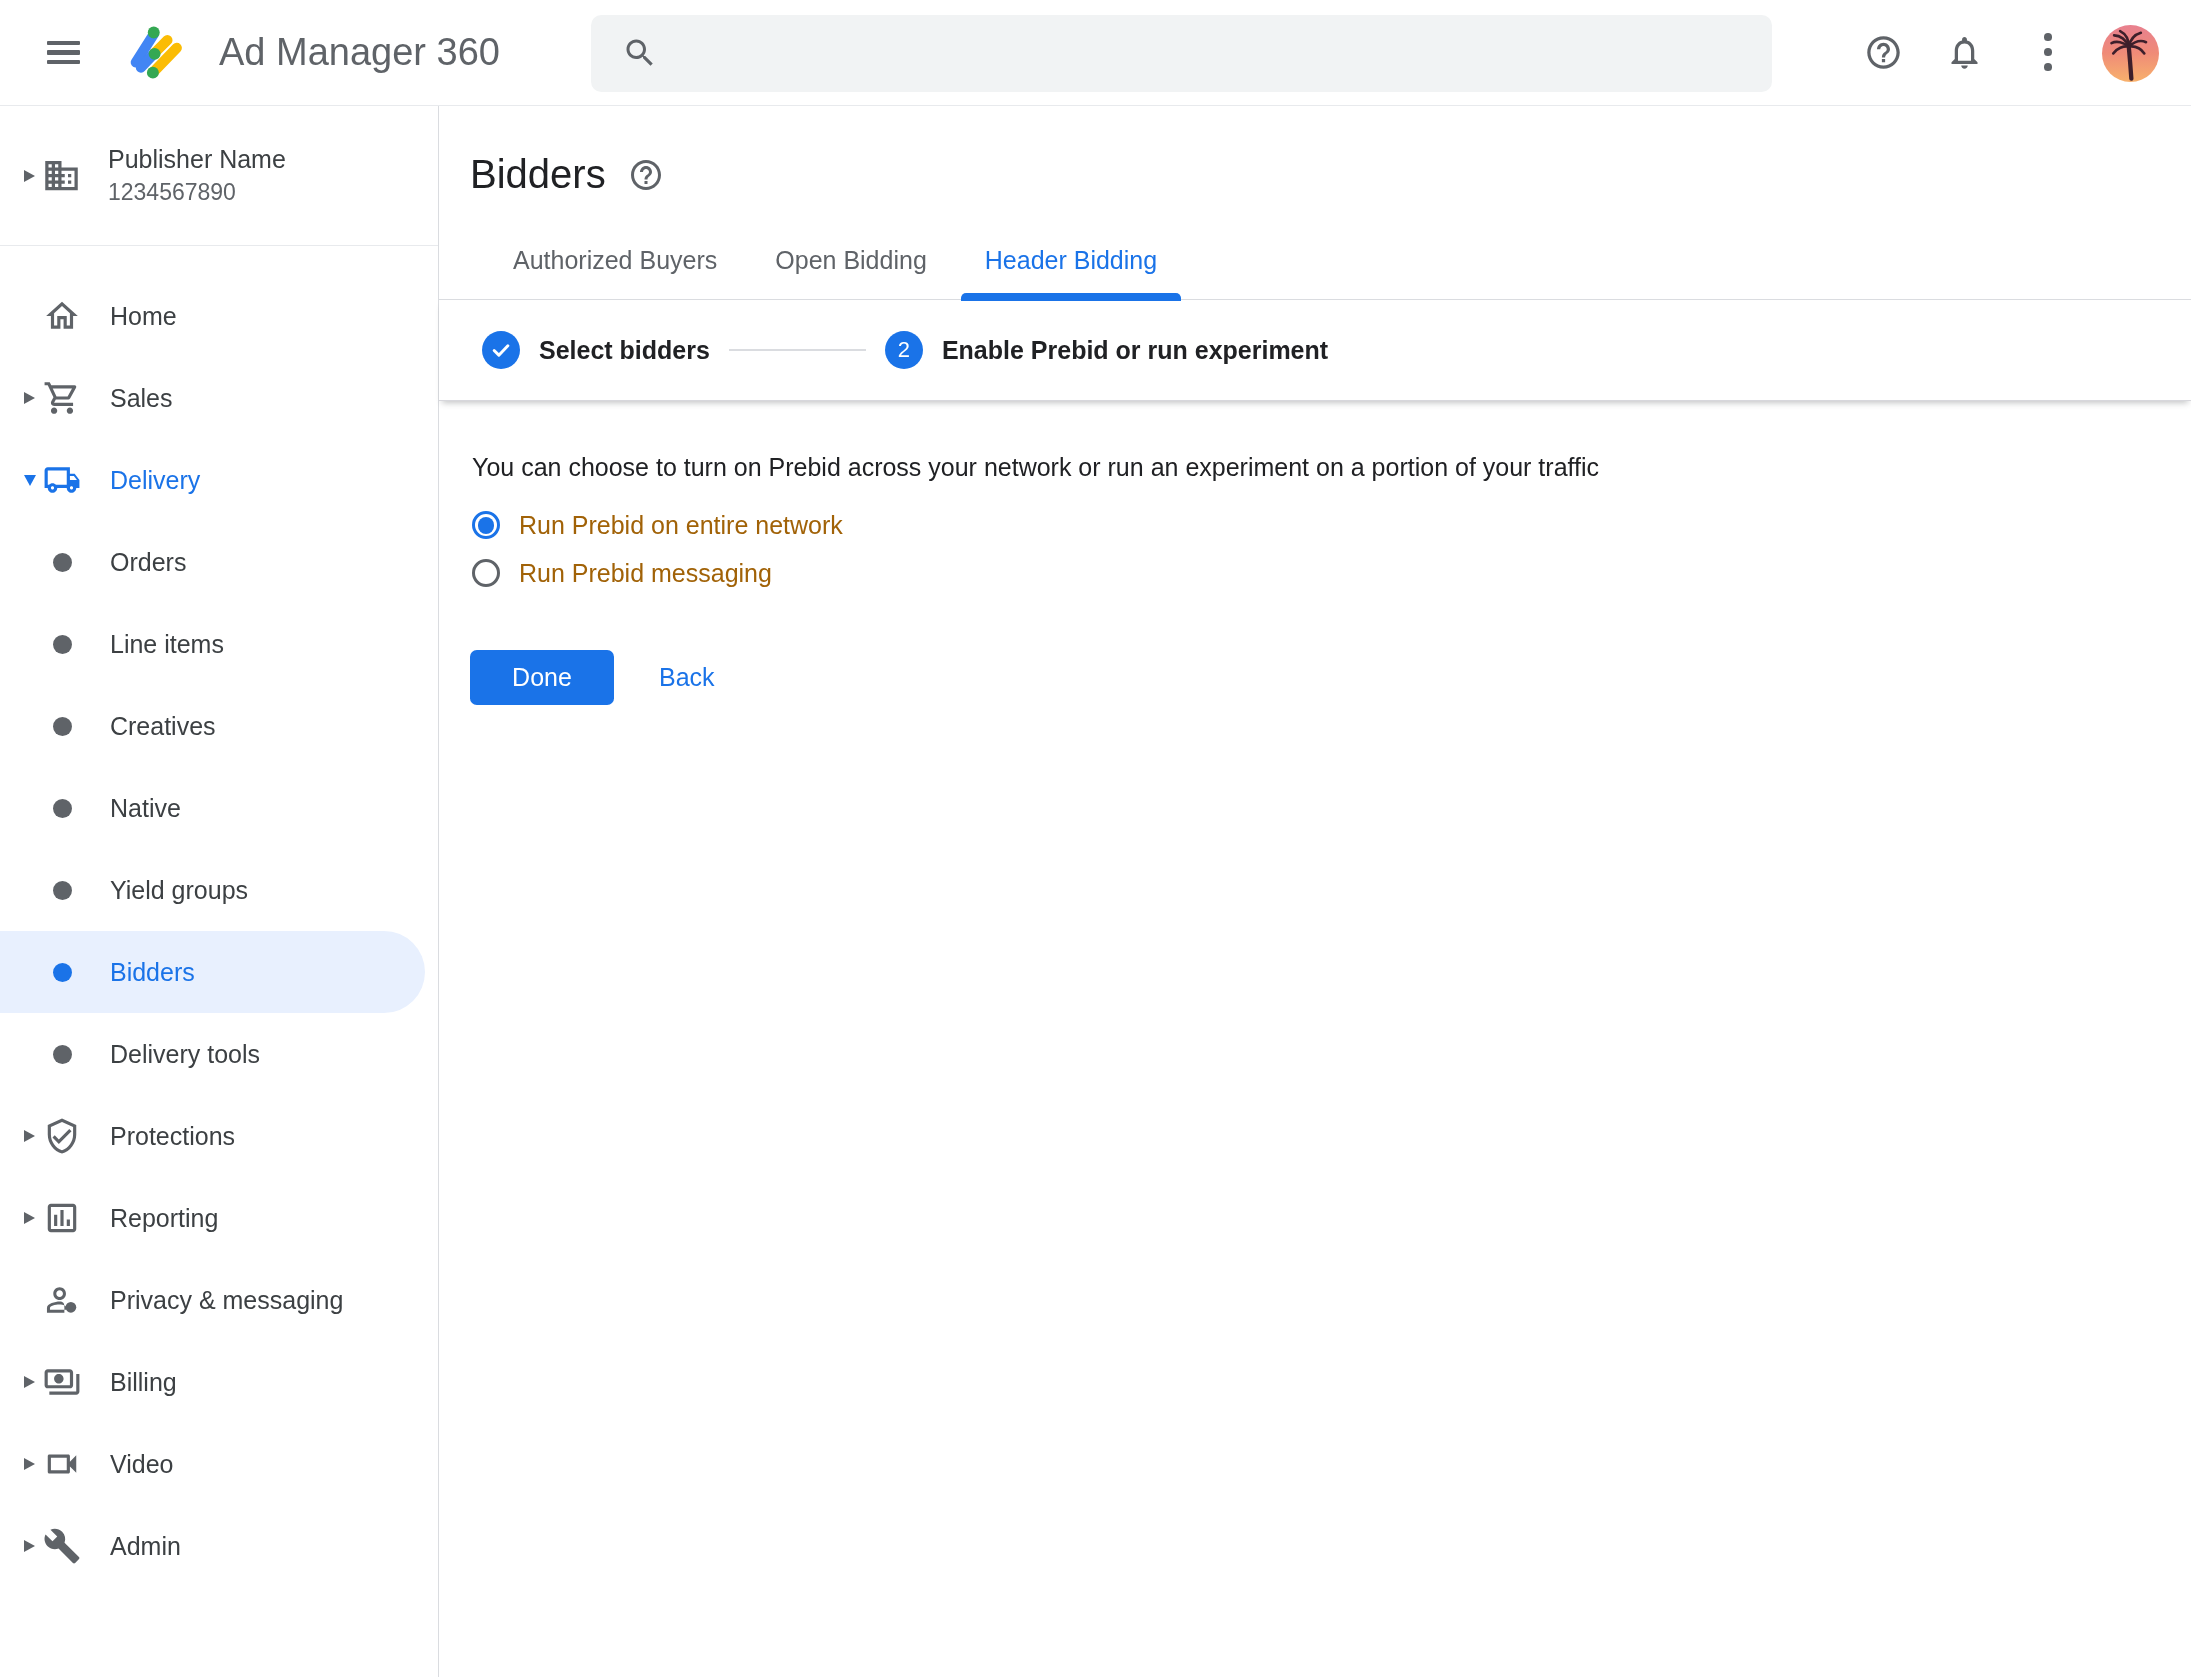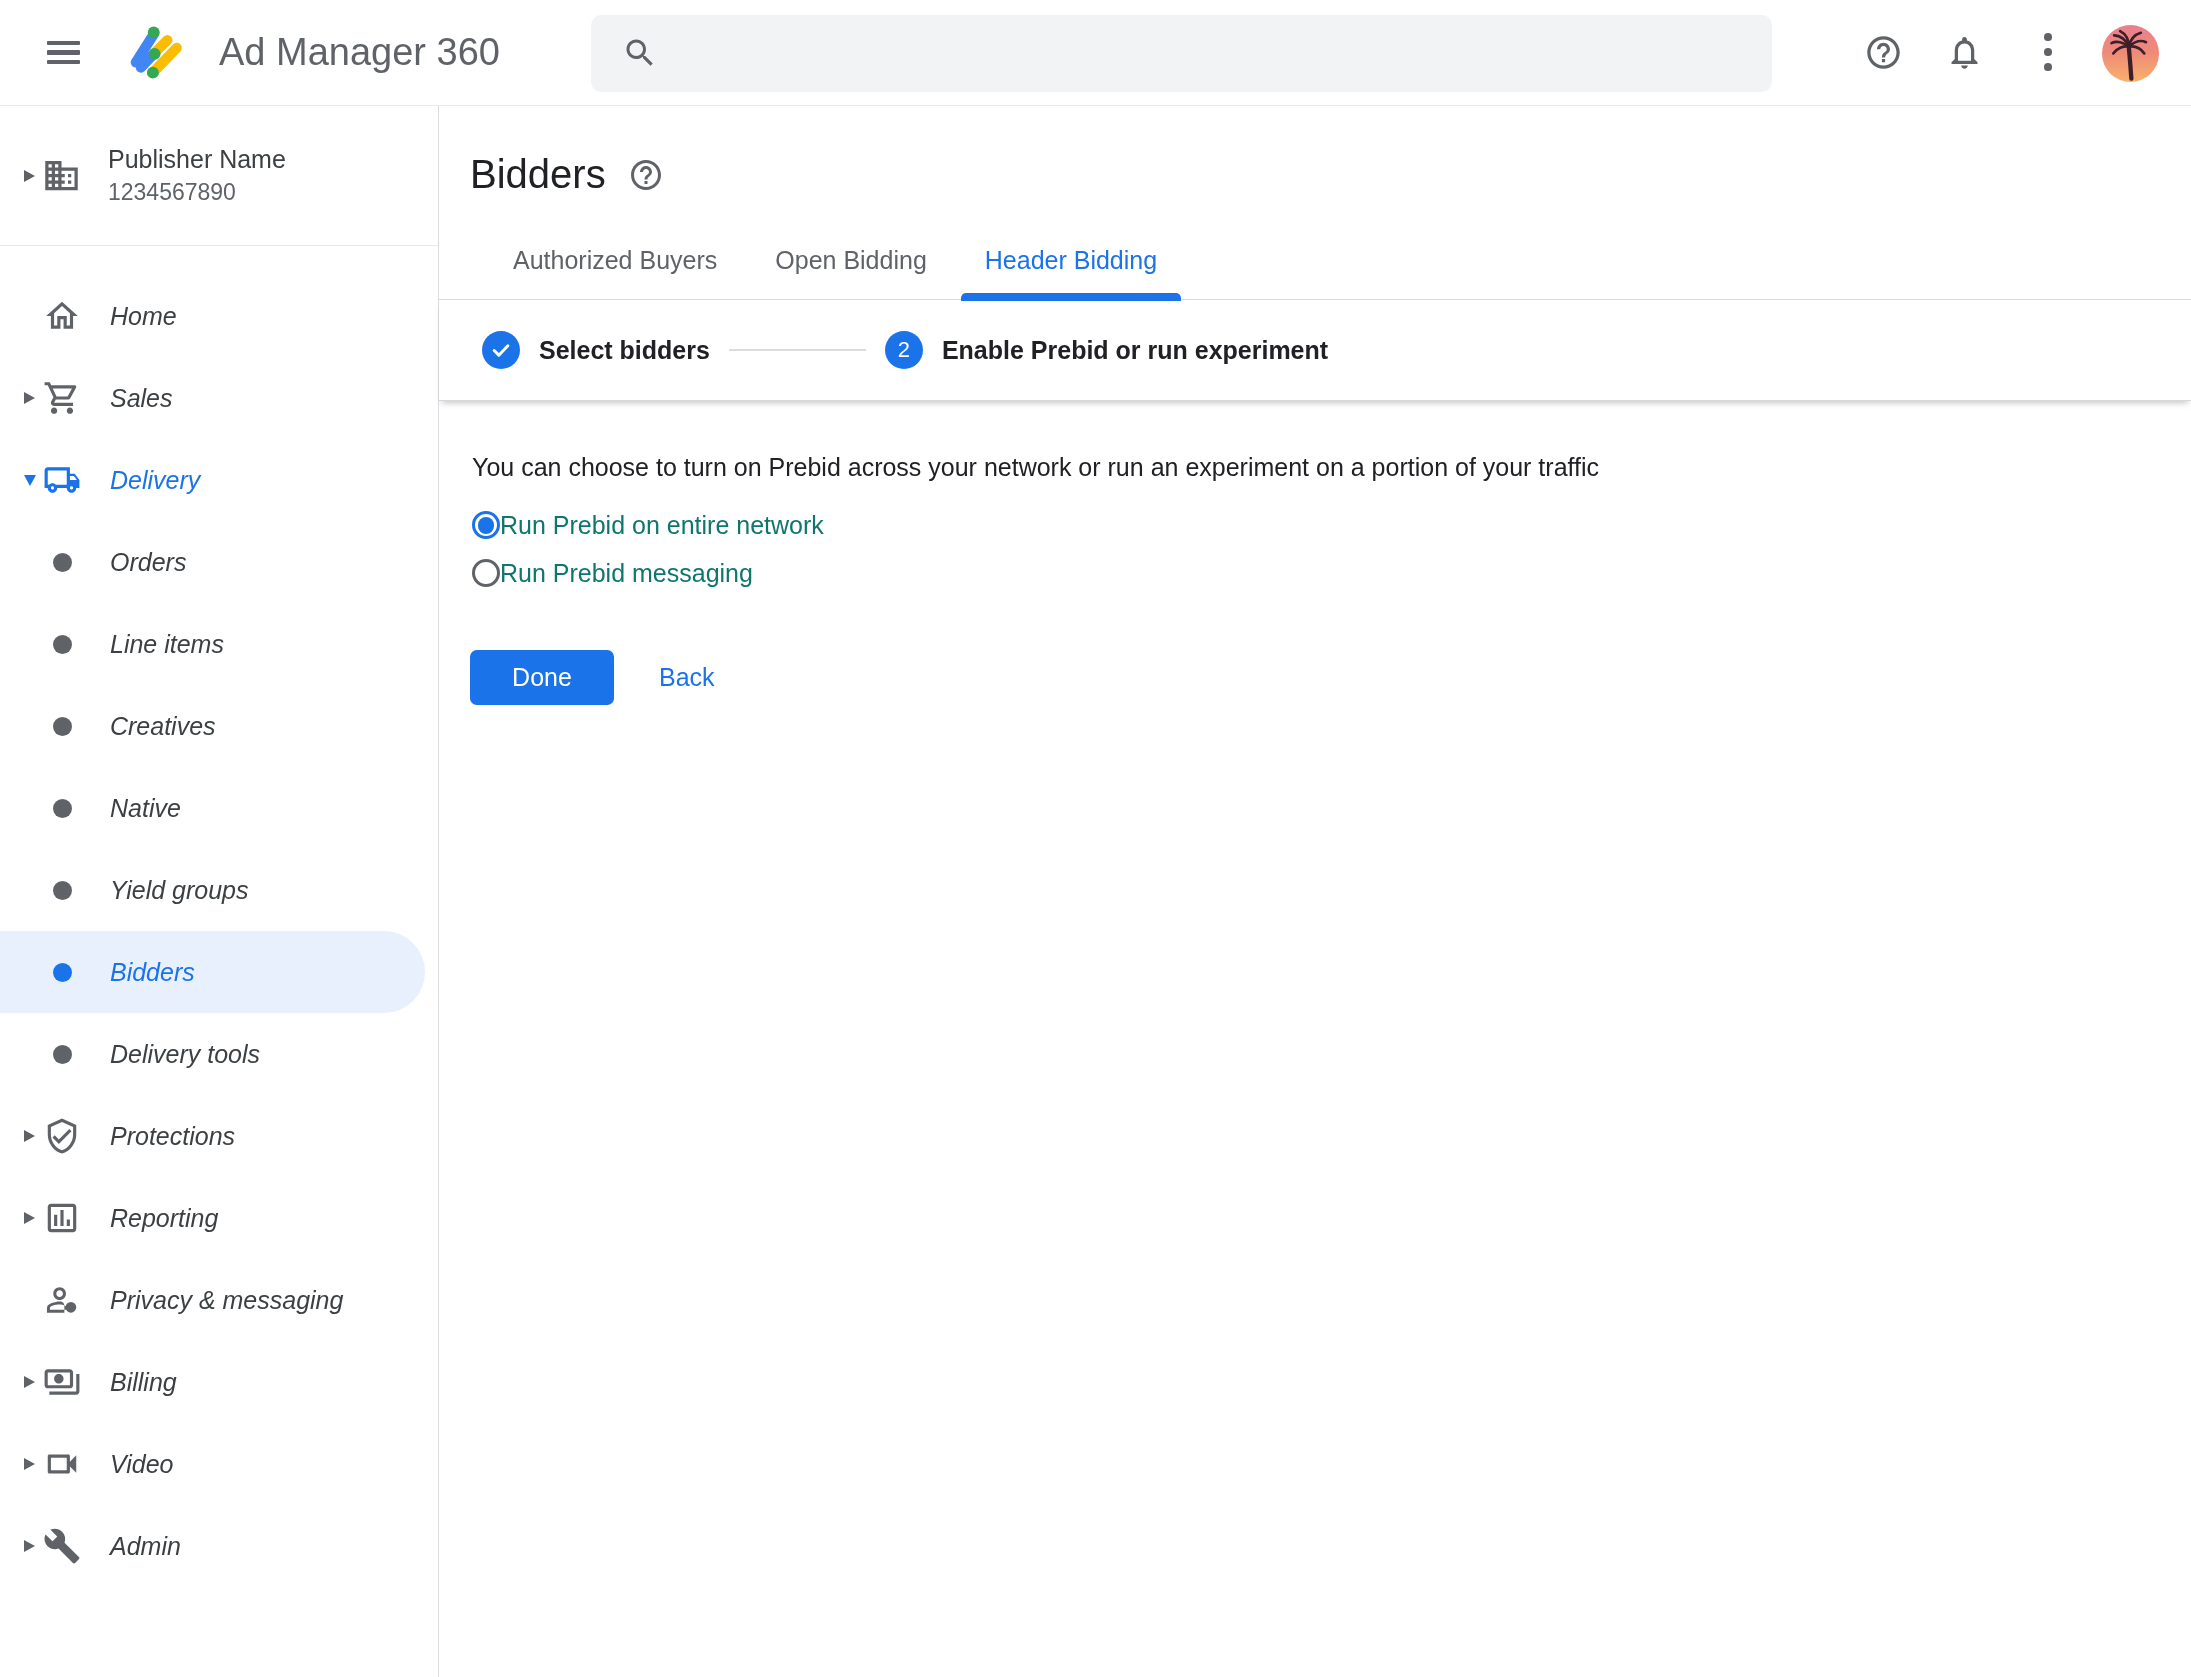--- a/index.html
+++ b/index.html
@@ -47,21 +47,21 @@
   .pub-id { font-size:23px; color:#5f6368; margin-top:4.3px; }
   .nav { padding-top:29px; }
   .nav-item { height:82px; display:flex; align-items:center; cursor:pointer; }
   .nav-item.active { background:#e8f0fe; width:425px; border-radius:0 41px 41px 0; }
   .nav-icon { width:41px; height:41px; margin-left:4.3px; flex:none; display:flex;
     align-items:center; justify-content:center; }
   .nav-icon svg { width:38px; height:38px; fill:#5f6368; }
   .nav-icon.blue svg { fill:#1a73e8; }
   .bullet { width:19px; height:19px; border-radius:50%; background:#5f6368; }
   .active .bullet { background:#1a73e8; }
-  .nav-label { margin-left:27px; font-size:25px; color:#3c4043; white-space:nowrap;font-style:italic; }
+  .nav-label { margin-left:27px; font-size:25px; color:#3c4043; white-space:nowrap; }
   .nav-label.blue { color:#1a73e8; font-weight:500; }
 
   
   .main { position:absolute; left:439px; top:106px; right:0; bottom:0; background:#fff; }
   .page-head { padding:46px 0 0 31px; display:flex; align-items:center; gap:22px; }
   .page-title { font-size:40px; font-weight:400; color:#202124; }
   .title-help { cursor:pointer; } .title-help svg { width:36px; height:36px; fill:#5f6368; display:block; }
   .tabs { display:flex; margin-top:24px; height:79px; padding-left:45px;
     border-bottom:1.7px solid #dadce0; }
   .tab { padding:0 29px; display:flex; align-items:center; font-size:25px; font-weight:500;
@@ -80,21 +80,21 @@
   .step-connector { width:137px; height:1.7px; background:#dadce0; margin:0 19px; flex:none; }
   .form-row { display:flex; padding:39px 0 0 33px; }
   .form-label { width:303px; flex:none; font-size:25px; font-weight:500; color:#202124; padding-top:6.8px; }
   .form-desc { font-size:25px; color:#202124; line-height:41px; white-space:nowrap; padding-top:6.8px; }
   .radio-group { margin-top:13.7px; }
   .radio-row { display:flex; align-items:center; height:48px; cursor:pointer; }
   .radio { width:28px; height:28px; border-radius:50%; border:3.4px solid #5f6368; position:relative; flex:none; }
   .radio.selected { border-color:#1a73e8; }
   .radio.selected::after { content:""; position:absolute; left:2.6px; top:2.6px; right:2.6px; bottom:2.6px;
     border-radius:50%; background:#1a73e8; }
-  .radio-label { font-size:25px; color:#0f766e; white-space:nowrap; }
+  .radio-label { margin-left:19px; font-size:25px; color:#a16207; white-space:nowrap; }
   .actions { display:flex; align-items:center; margin:53px 0 0 31px; }
   .done-btn { width:144px; height:55px; background:#1a73e8; color:#fff; border:none;
     border-radius:6.8px; font-size:25px; font-weight:500; font-family:inherit;
     display:flex; align-items:center; justify-content:center; cursor:pointer; }
   .back-link { margin-left:45px; font-size:25px; font-weight:500; color:#1a73e8; cursor:pointer; }
 </style>
 </head>
 <body>
 
 <div class="topbar">

